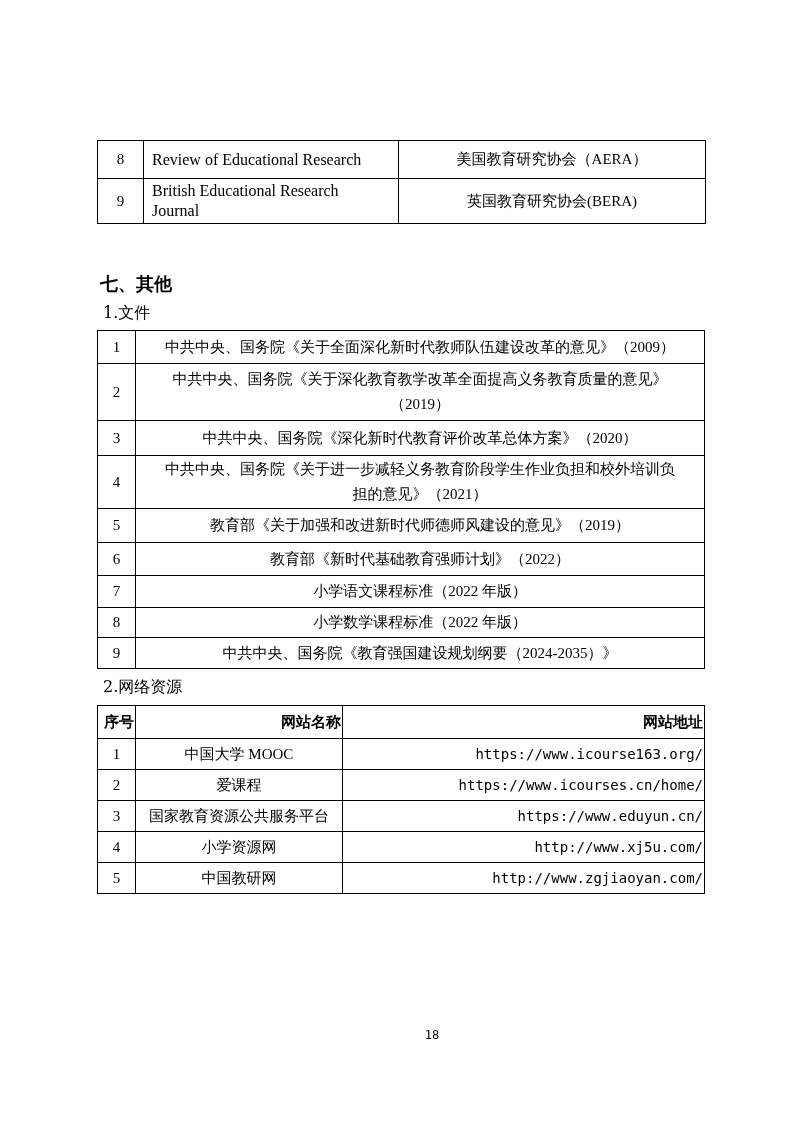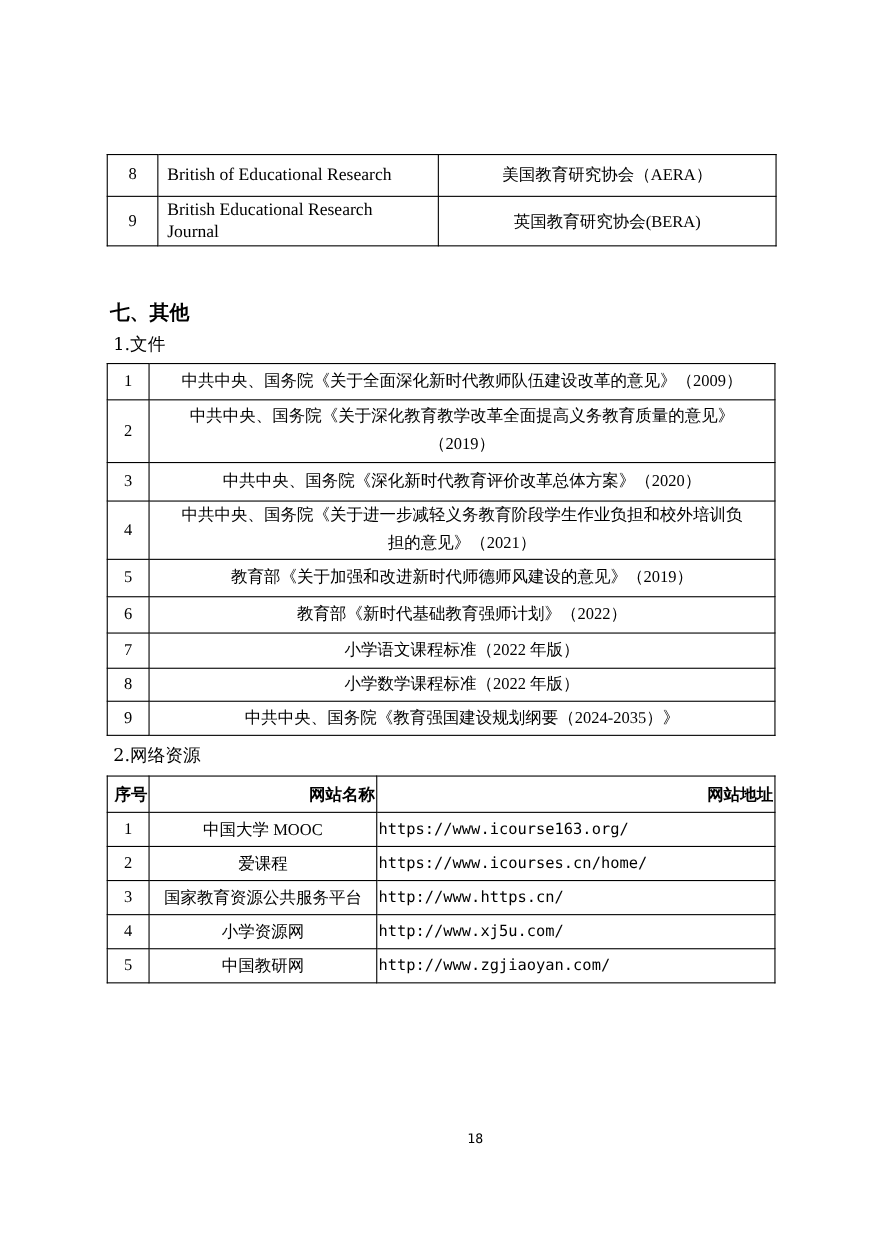--- a/index.html
+++ b/index.html
@@ -42,21 +42,21 @@
   .col-text{text-align:center;padding:0 6px;font-size:15px;line-height:25px;white-space:pre-line;}
 
   
   #web-table{top:705px;}
   #web-table col:nth-child(1){width:38px;}
   #web-table col:nth-child(2){width:207px;}
   #web-table thead tr{height:33px;}
   #web-table tbody tr{height:31px;}
   #web-table th{font-size:15px;font-weight:bold;text-align:right;}
   .col-site{text-align:center;font-size:15px;}
-  .col-url{text-align:left;font-size:14px;font-family:"DejaVu Sans Mono",monospace;}
+  .col-url{text-align:right;font-size:14px;font-family:"DejaVu Sans Mono",monospace;}
 
   
   .signature{position:absolute;left:455px;top:921px;font-family:"Liberation Sans",sans-serif;
              font-weight:bold;font-size:16px;}
   .signature div{height:32px;line-height:22px;}
 
   
   .page-number{position:absolute;left:0;top:1028px;width:800px;text-align:center;
                font-size:12px;font-family:"DejaVu Sans Mono",monospace;margin-left:32px;}
 </style>
@@ -67,21 +67,21 @@
 
   <table id="journal-table">
     <colgroup>
         <col style="width:46px">
         <col style="width:255px">
         <col style="width:307px">
       </colgroup>
     <tbody id="journal-body">
         <tr>
           <td class="col-num">8</td>
-          <td class="col-name">British of Educational Research</td>
+          <td class="col-name">Review of Educational Research</td>
           <td class="col-org">美国教育研究协会（AERA）</td>
         </tr>
         <tr>
           <td class="col-num">9</td>
           <td class="col-name">British Educational Research
 Journal</td>
           <td class="col-org">英国教育研究协会(BERA)</td>
         </tr>
       </tbody>
   </table>
@@ -158,21 +158,21 @@
           <td class="col-url">https://www.icourse163.org/</td>
         </tr>
         <tr>
           <td class="col-num">2</td>
           <td class="col-site">爱课程</td>
           <td class="col-url">https://www.icourses.cn/home/</td>
         </tr>
         <tr>
           <td class="col-num">3</td>
           <td class="col-site">国家教育资源公共服务平台</td>
-          <td class="col-url">http://www.https.cn/</td>
+          <td class="col-url">https://www.eduyun.cn/</td>
         </tr>
         <tr>
           <td class="col-num">4</td>
           <td class="col-site">小学资源网</td>
           <td class="col-url">http://www.xj5u.com/</td>
         </tr>
         <tr>
           <td class="col-num">5</td>
           <td class="col-site">中国教研网</td>
           <td class="col-url">http://www.zgjiaoyan.com/</td>

